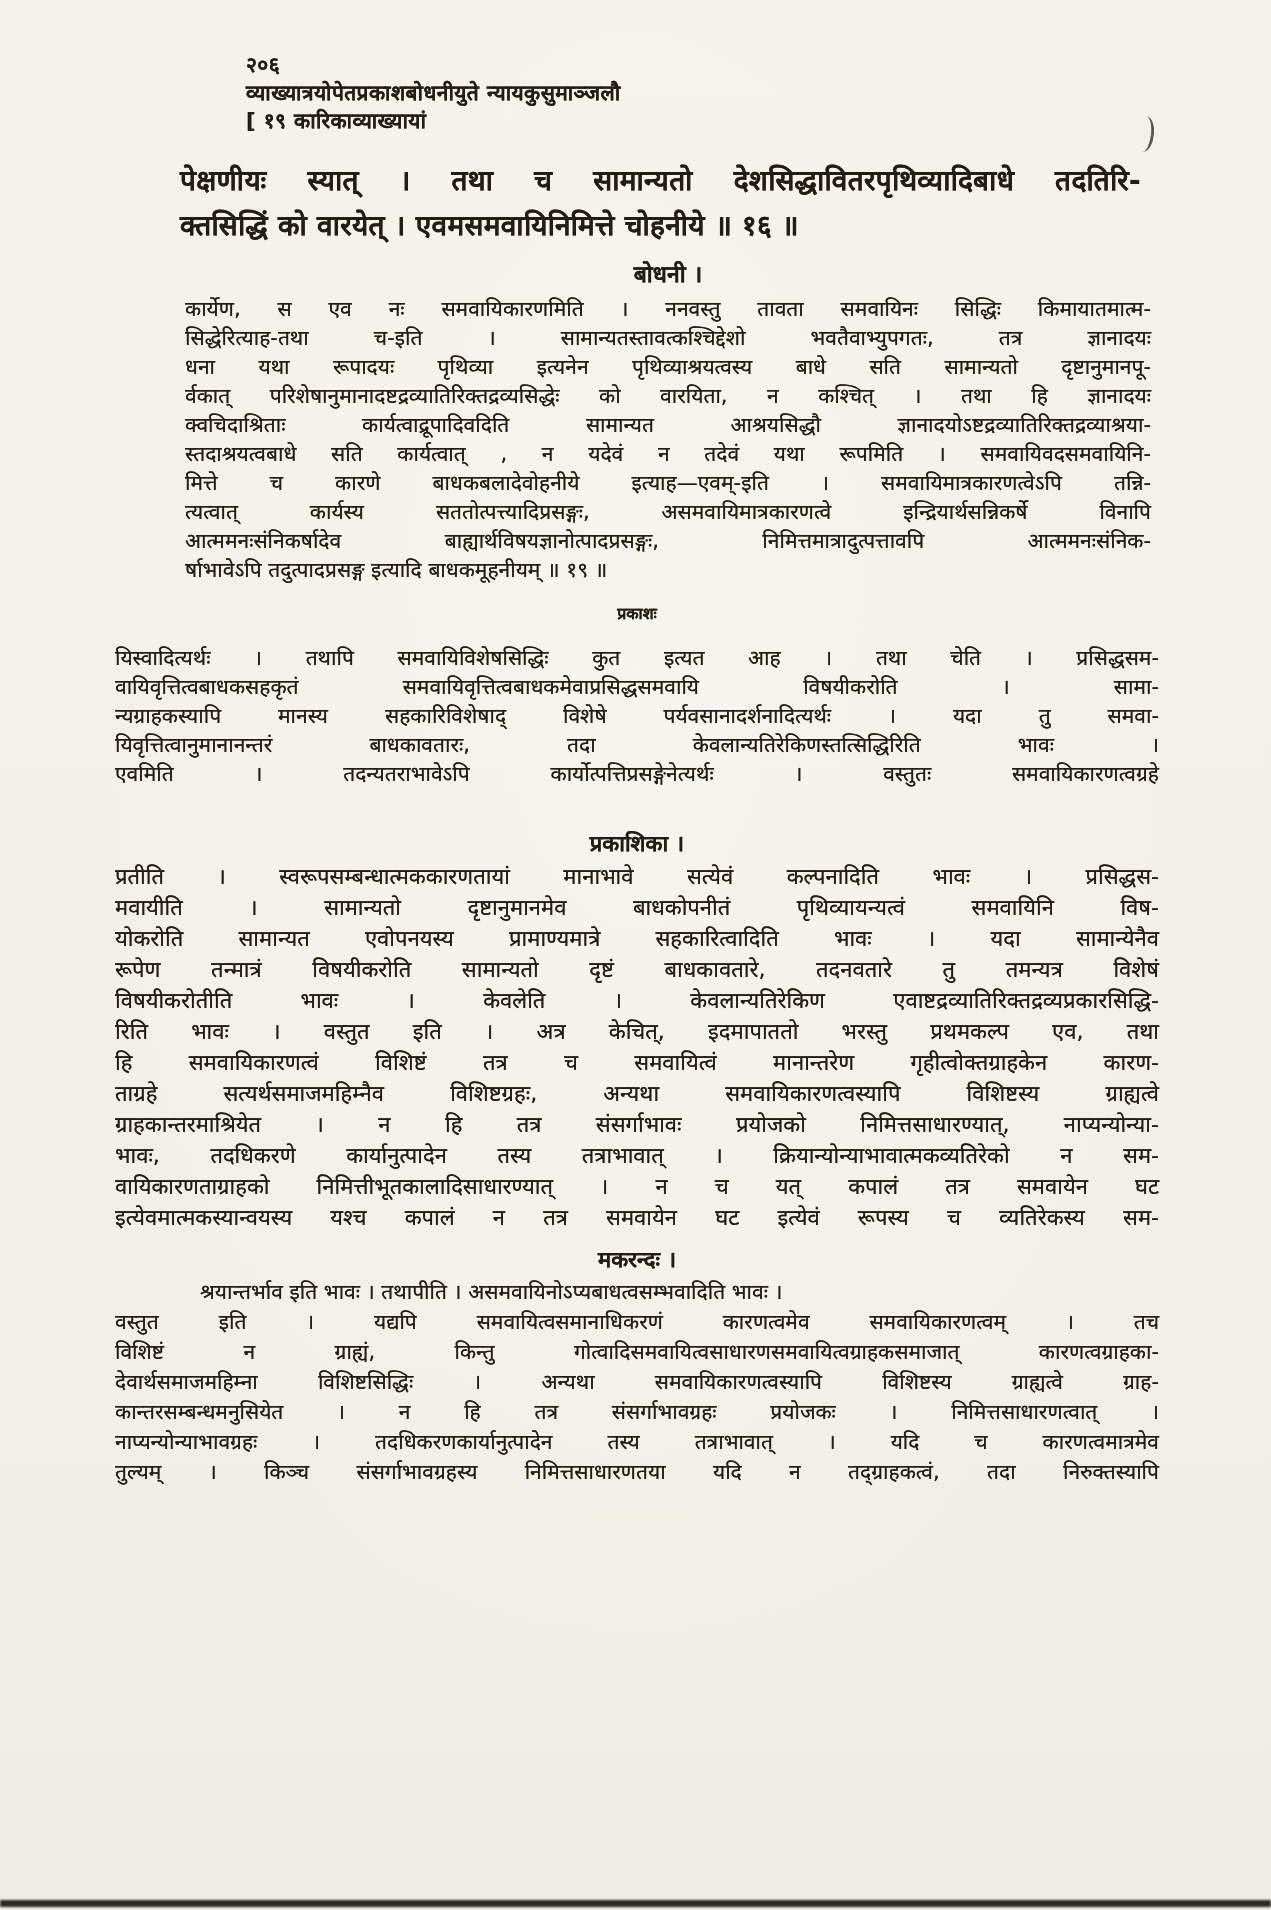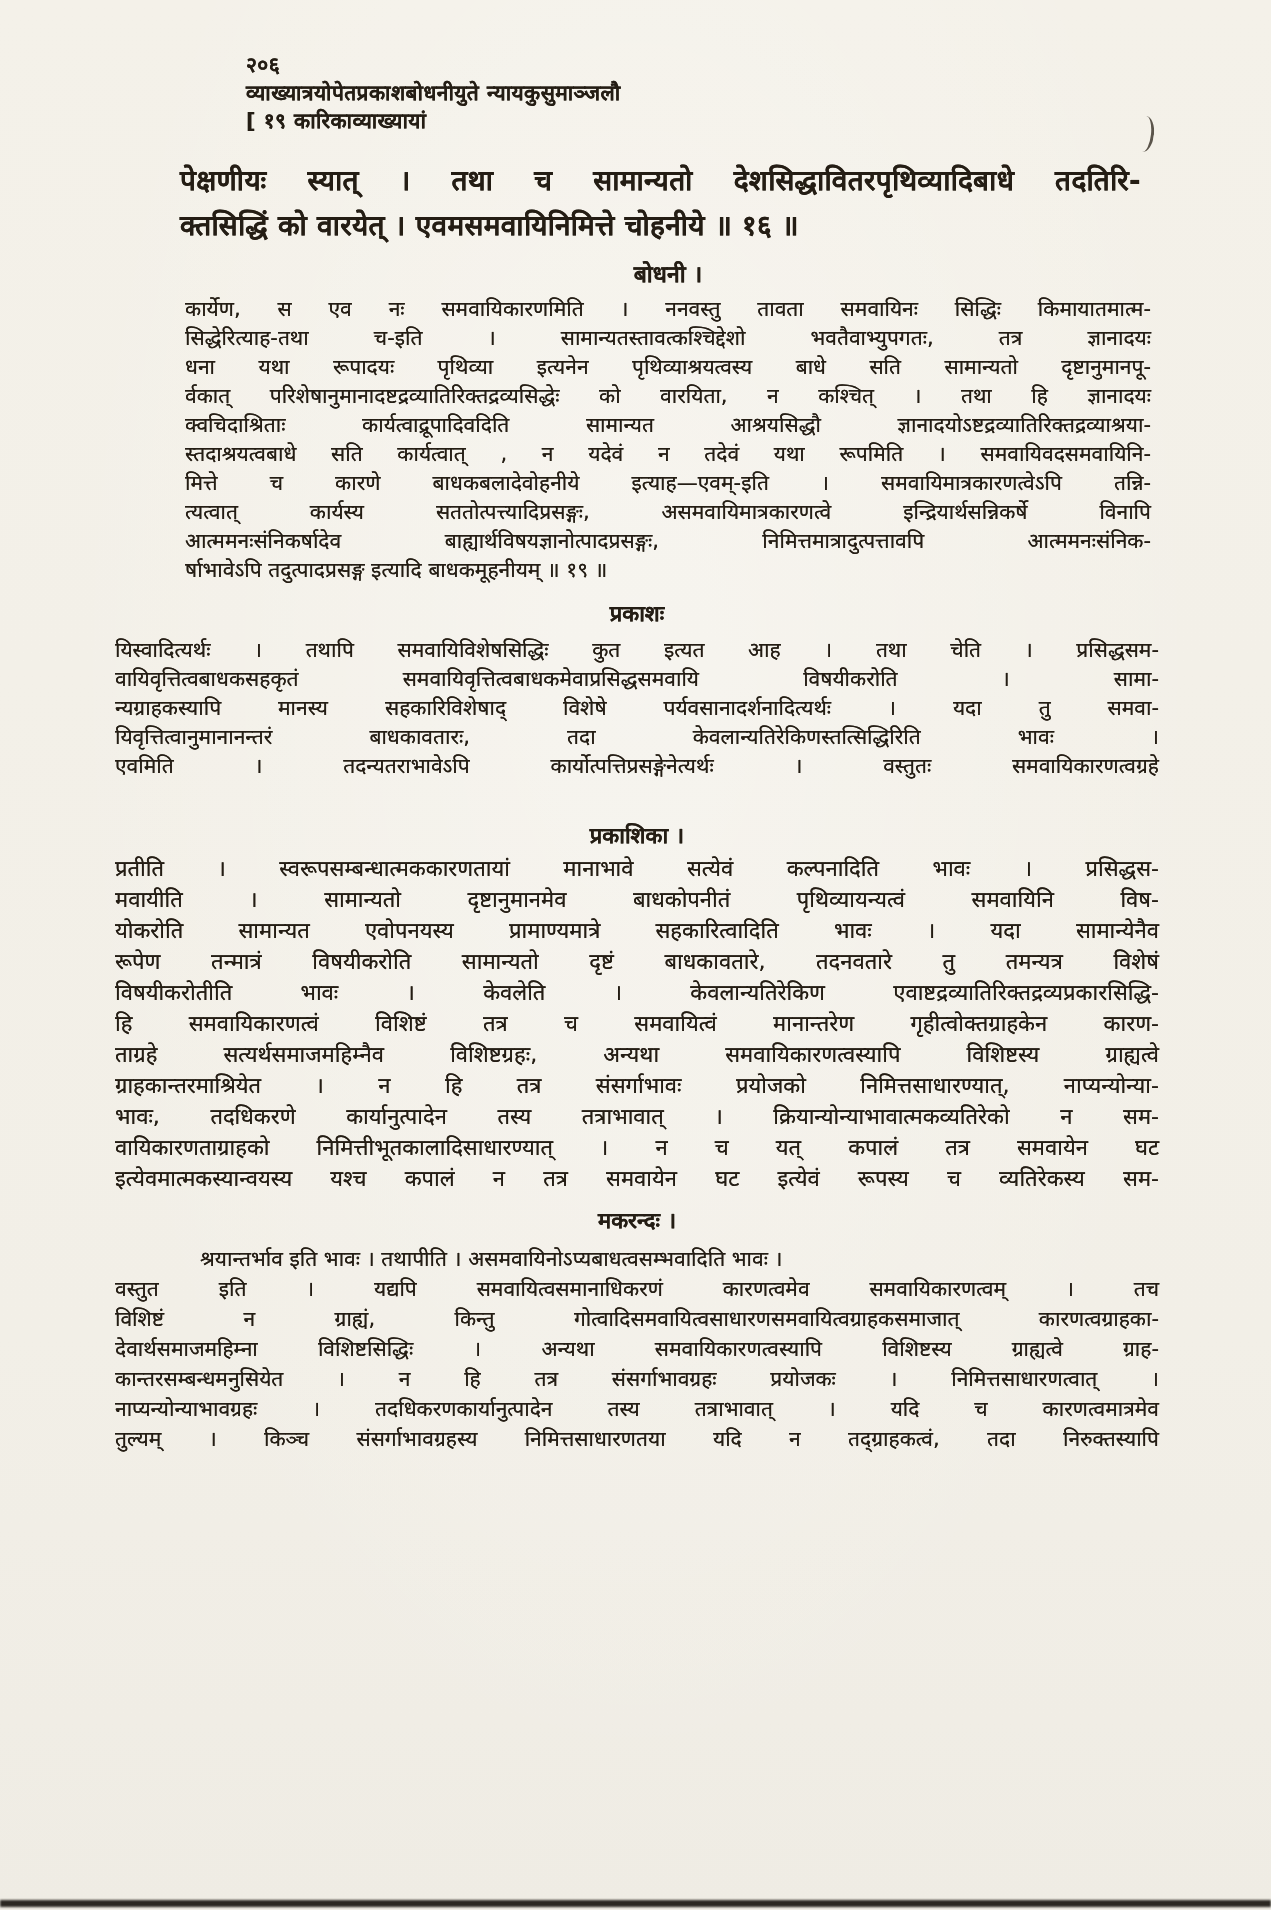--- a/index.html
+++ b/index.html
@@ -33,27 +33,27 @@
   }
 
   .sec-heading { text-align:center; font-weight:bold; }
 
   .commentary { font-size:21px; }
 
   #sec-bodhani { margin:12px 120px 0 185px; line-height:29px; }
   #sec-bodhani .sec-heading { font-size:23px; margin-bottom:6px; }
 
   #sec-prakasha { margin:14px 112px 0 115px; line-height:29px; }
-  #sec-prakasha .sec-heading { font-size:22px; margin-bottom:8px; }
+  #sec-prakasha .sec-heading { font-size:16px; margin-bottom:16px; }
 
   #sec-prakasika { margin:0 112px 0 115px; line-height:31px; font-size:22px; }
   #sec-prakasika .sec-heading { font-size:22px; margin-bottom:2px;margin-top:39px; }
 
   #sec-makaranda { margin:12px 112px 0 115px; line-height:30px; }
-  #sec-makaranda .sec-heading { font-size:22px; margin-bottom:8px; }
+  #sec-makaranda .sec-heading { font-size:22px; margin-bottom:2px; }
   #sec-makaranda .lead { margin-left:85px; margin-right:210px; text-align-last:left; }
 
   
   .ink-curl {
     position:absolute; left:1138px; top:116px; width:16px; height:36px;
     border-right:3px solid rgba(40,32,22,0.75);
     border-radius:0 60% 60% 0 / 0 50% 50% 0;
     transform:rotate(6deg);
   }
   
@@ -114,20 +114,21 @@
 
   <section class="commentary" id="sec-prakasika">
     <div class="sec-heading">प्रकाशिका ।</div>
 
     <div class="lines">
         <div class="line">प्रतीति । स्वरूपसम्बन्धात्मककारणतायां मानाभावे सत्येवं कल्पनादिति भावः । प्रसिद्धस-</div>
         <div class="line">मवायीति । सामान्यतो दृष्टानुमानमेव बाधकोपनीतं पृथिव्यायन्यत्वं समवायिनि विष-</div>
         <div class="line">योकरोति सामान्यत एवोपनयस्य प्रामाण्यमात्रे सहकारित्वादिति भावः । यदा सामान्येनैव</div>
         <div class="line">रूपेण तन्मात्रं विषयीकरोति सामान्यतो दृष्टं बाधकावतारे, तदनवतारे तु तमन्यत्र विशेषं</div>
         <div class="line">विषयीकरोतीति भावः । केवलेति । केवलान्यतिरेकिण एवाष्टद्रव्यातिरिक्तद्रव्यप्रकारसिद्धि-</div>
+        <div class="line">रिति भावः । वस्तुत इति । अत्र केचित्, इदमापाततो भरस्तु प्रथमकल्प एव, तथा</div>
         <div class="line">हि समवायिकारणत्वं विशिष्टं तत्र च समवायित्वं मानान्तरेण गृहीत्वोक्तग्राहकेन कारण-</div>
         <div class="line">ताग्रहे सत्यर्थसमाजमहिम्नैव विशिष्टग्रहः, अन्यथा समवायिकारणत्वस्यापि विशिष्टस्य ग्राह्यत्वे</div>
         <div class="line">ग्राहकान्तरमाश्रियेत । न हि तत्र संसर्गाभावः प्रयोजको निमित्तसाधारण्यात्, नाप्यन्योन्या-</div>
         <div class="line">भावः, तदधिकरणे कार्यानुत्पादेन तस्य तत्राभावात् । क्रियान्योन्याभावात्मकव्यतिरेको न सम-</div>
         <div class="line">वायिकारणताग्राहको निमित्तीभूतकालादिसाधारण्यात् । न च यत् कपालं तत्र समवायेन घट</div>
         <div class="line">इत्येवमात्मकस्यान्वयस्य यश्च कपालं न तत्र समवायेन घट इत्येवं रूपस्य च व्यतिरेकस्य सम-</div>
       </div>
 
   </section>
 

